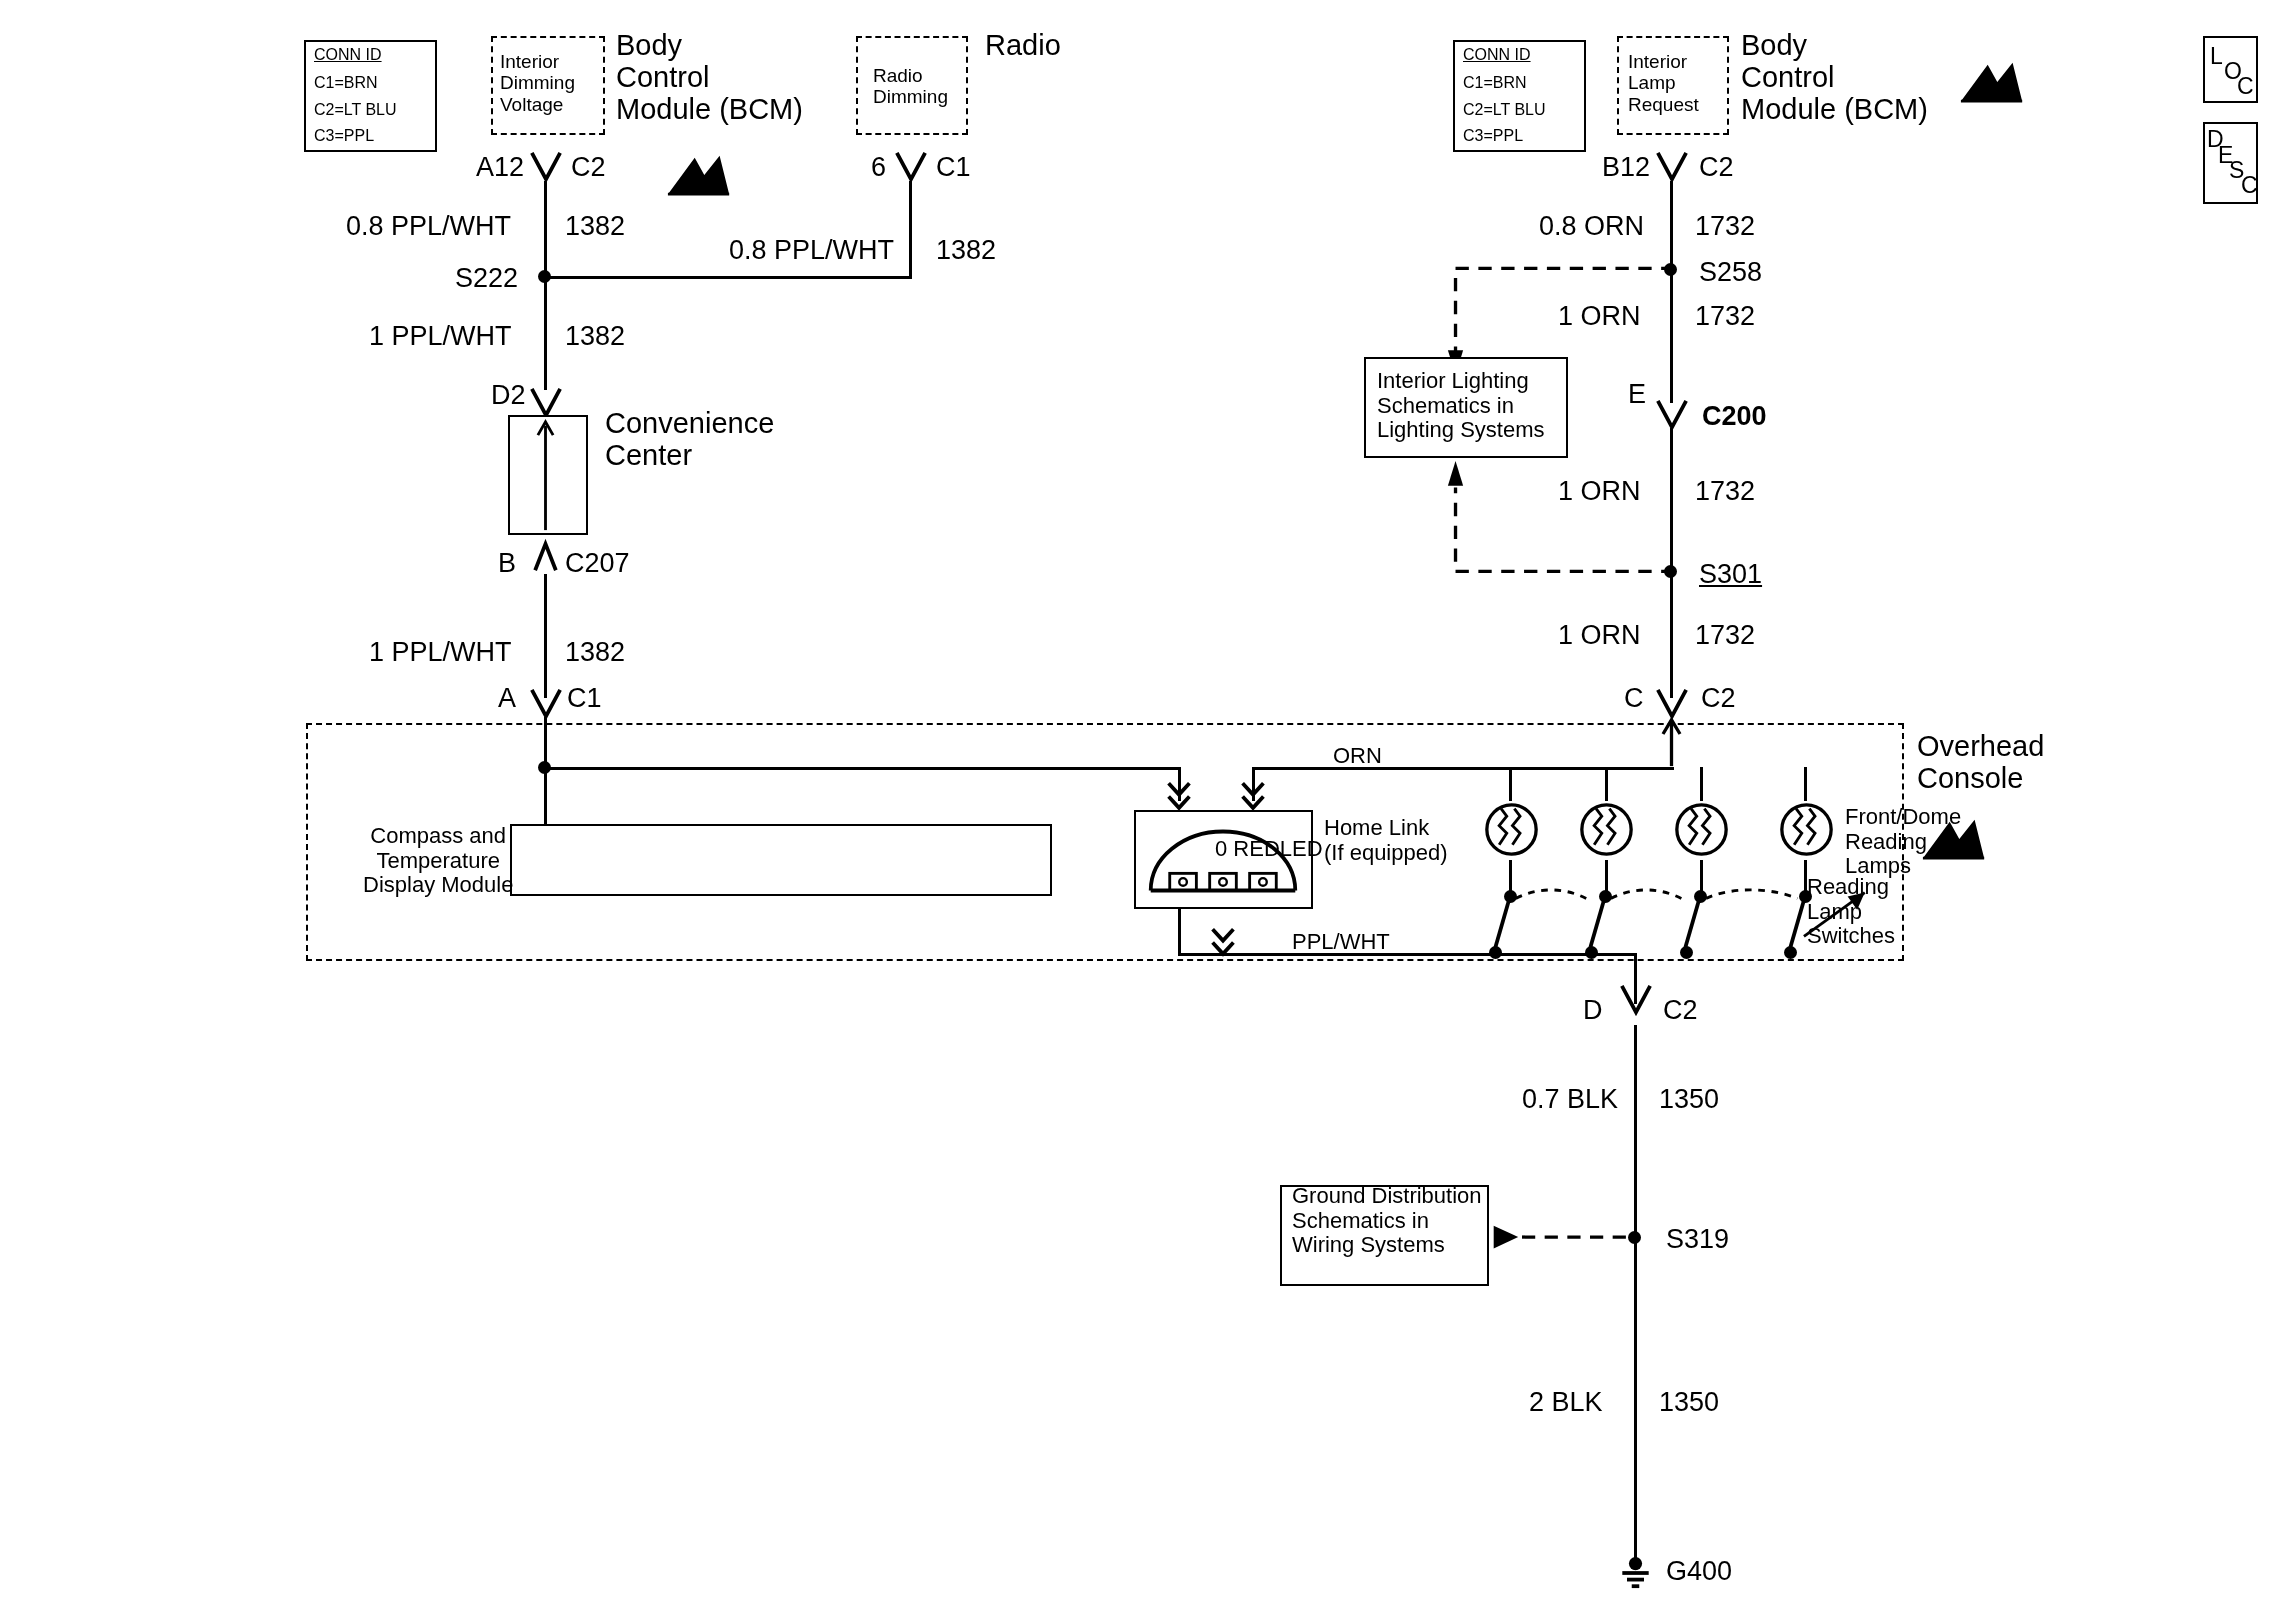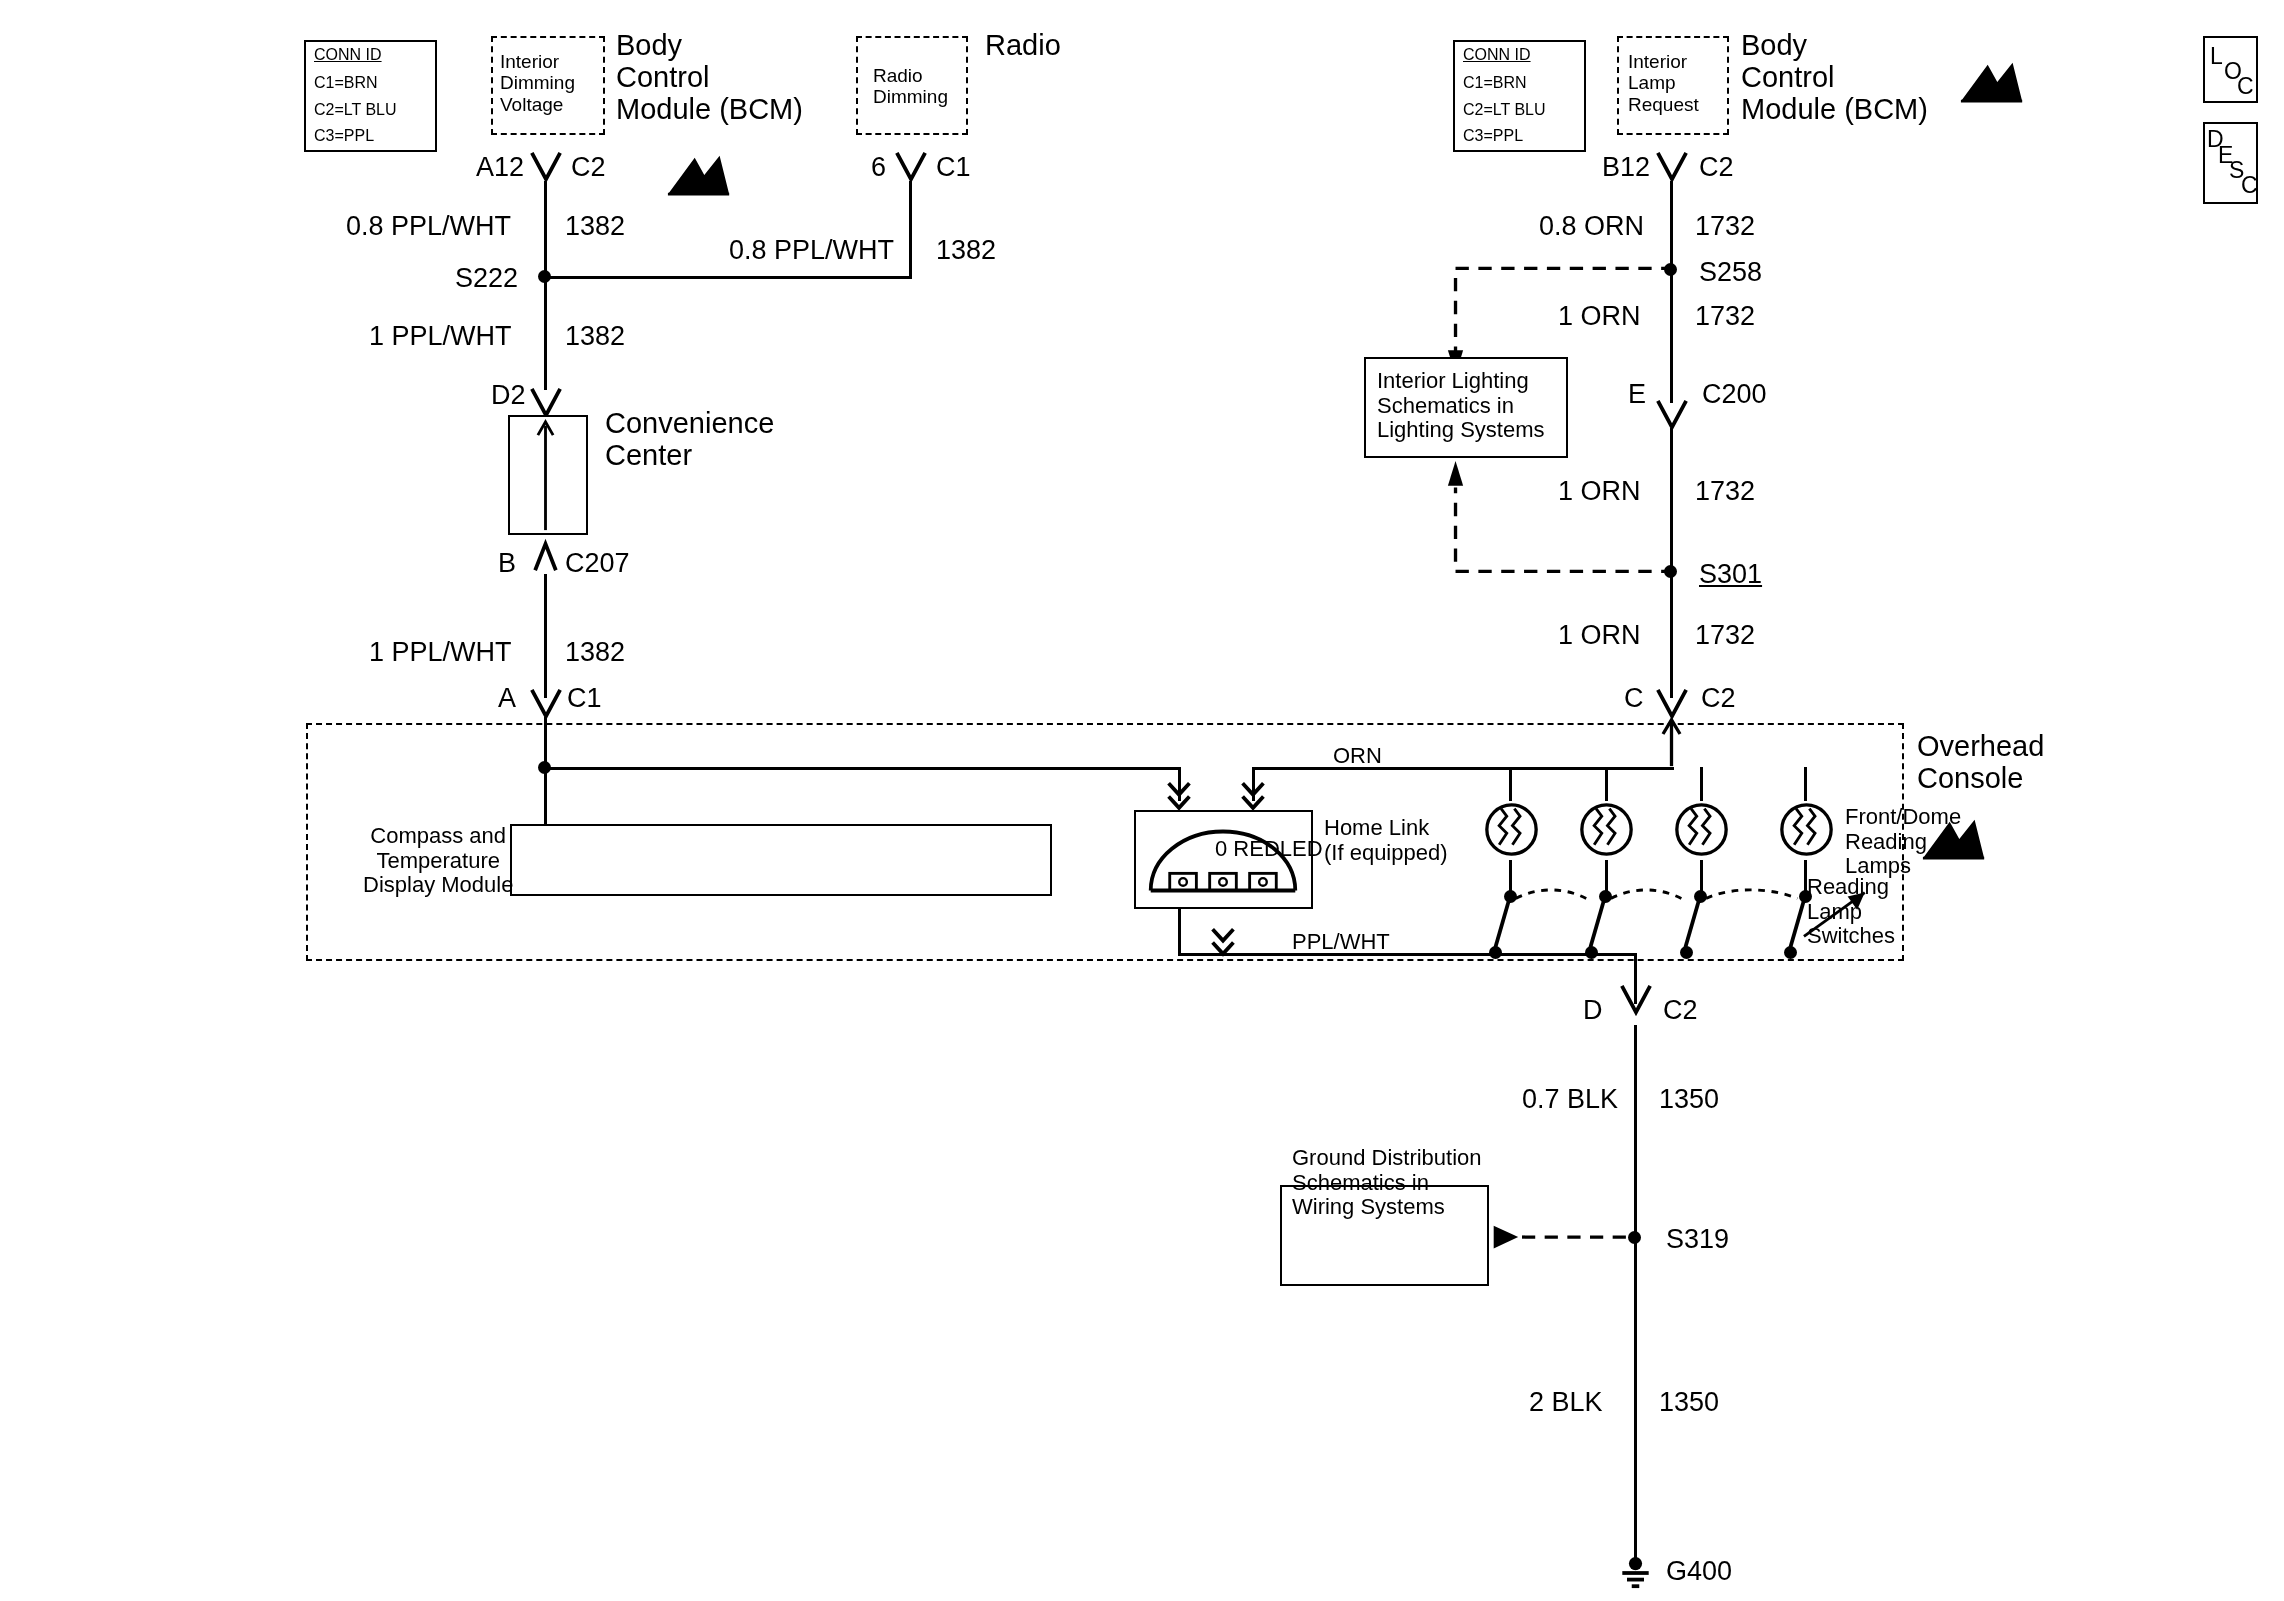--- a/index.html
+++ b/index.html
@@ -162,21 +162,21 @@
 
   <div class="box" style="left:1364px;top:357px;width:204px;height:101px;"></div>
   <div class="txt lbl-s" style="left:1377px;top:369px;">Interior Lighting
 Schematics in
 Lighting Systems</div>
 
   <svg style="left:1655px;top:398px;" width="34" height="32" viewBox="0 0 36 34">
       <polyline points="3,3 18,31 33,3" stroke="#000" stroke-width="4" fill="none"></polyline>
     </svg>
   <div class="txt lbl" style="left:1628px;top:379px;">E</div>
-  <div class="txt lbl" style="left:1702px;top:379px;">C200</div>
+  <div class="txt lbl" style="left:1702px;top:401px;font-weight:bold;">C200</div>
 
   <div class="line vl" style="left:1670px;top:428px;height:143px;"></div>
   <div class="txt lbl" style="left:1558px;top:476px;">1 ORN</div>
   <div class="txt lbl" style="left:1695px;top:476px;">1732</div>
 
   <div class="dot" style="left:1664px;top:565px;"></div>
   <div class="txt lbl" style="left:1699px;top:559px;text-decoration:underline;">S301</div>
 
   <svg style="left:1446px;top:457px;" width="238" height="124" viewBox="0 0 250 130">
     <polyline points="240,120 10,120 10,32" stroke="#000" stroke-width="3.5" fill="none" stroke-dasharray="14,10"></polyline>
@@ -334,21 +334,21 @@
   <div class="txt lbl" style="left:1663px;top:995px;">C2</div>
 
   <div class="line vl" style="left:1634px;top:1025px;height:211px;"></div>
   <div class="txt lbl" style="left:1522px;top:1084px;">0.7 BLK</div>
   <div class="txt lbl" style="left:1659px;top:1084px;">1350</div>
 
   <div class="dot" style="left:1628px;top:1231px;"></div>
   <div class="txt lbl" style="left:1666px;top:1224px;">S319</div>
 
   <div class="box" style="left:1280px;top:1185px;width:209px;height:101px;"></div>
-  <div class="txt lbl-s" style="left:1292px;top:1146px;">Ground Distribution
+  <div class="txt lbl-s" style="left:1292px;top:1184px;">Ground Distribution
 Schematics in
 Wiring Systems</div>
   <svg style="left:1493px;top:1221px;" width="143" height="34" viewBox="0 0 150 36">
     <line x1="30" y1="17" x2="146" y2="17" stroke="#000" stroke-width="3.5" stroke-dasharray="14,10"></line>
     <polygon points="0,5 0,29 26,17" fill="#000"></polygon>
   </svg>
 
   <div class="line vl" style="left:1634px;top:1236px;height:329px;"></div>
   <div class="txt lbl" style="left:1529px;top:1387px;">2 BLK</div>
   <div class="txt lbl" style="left:1659px;top:1387px;">1350</div>

